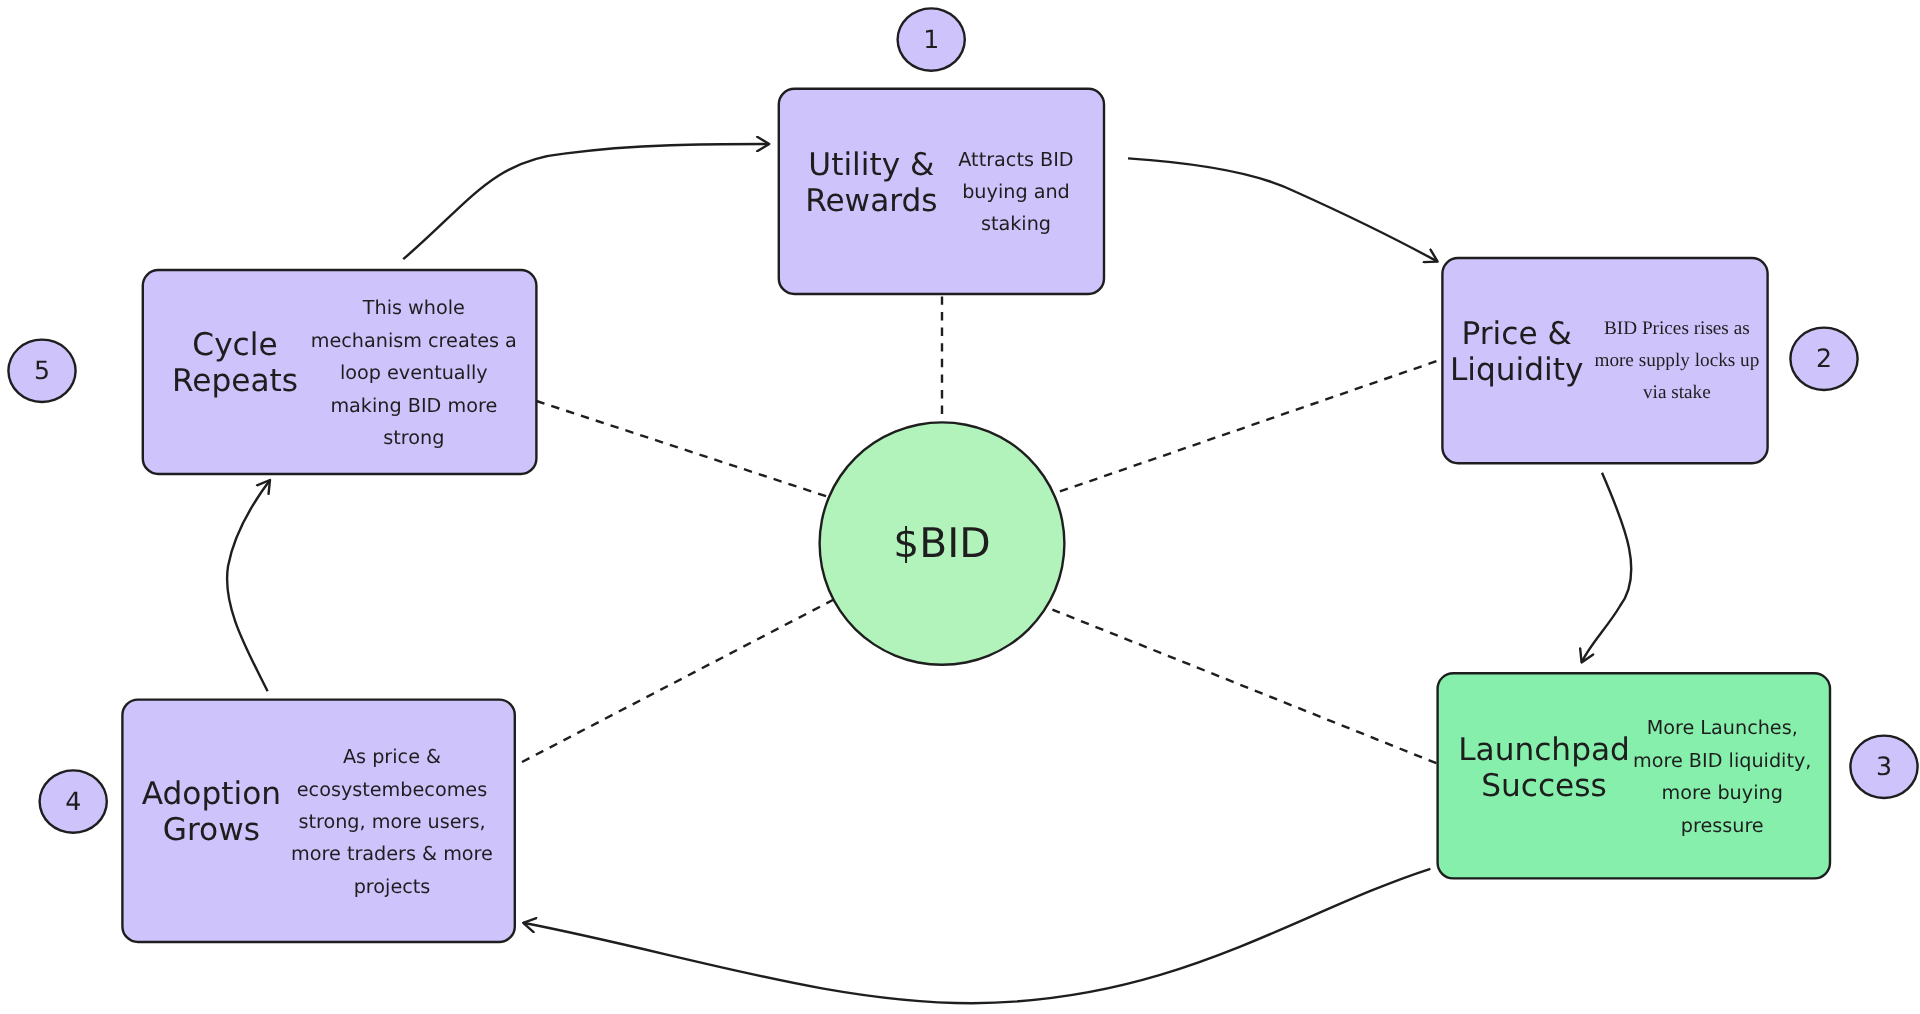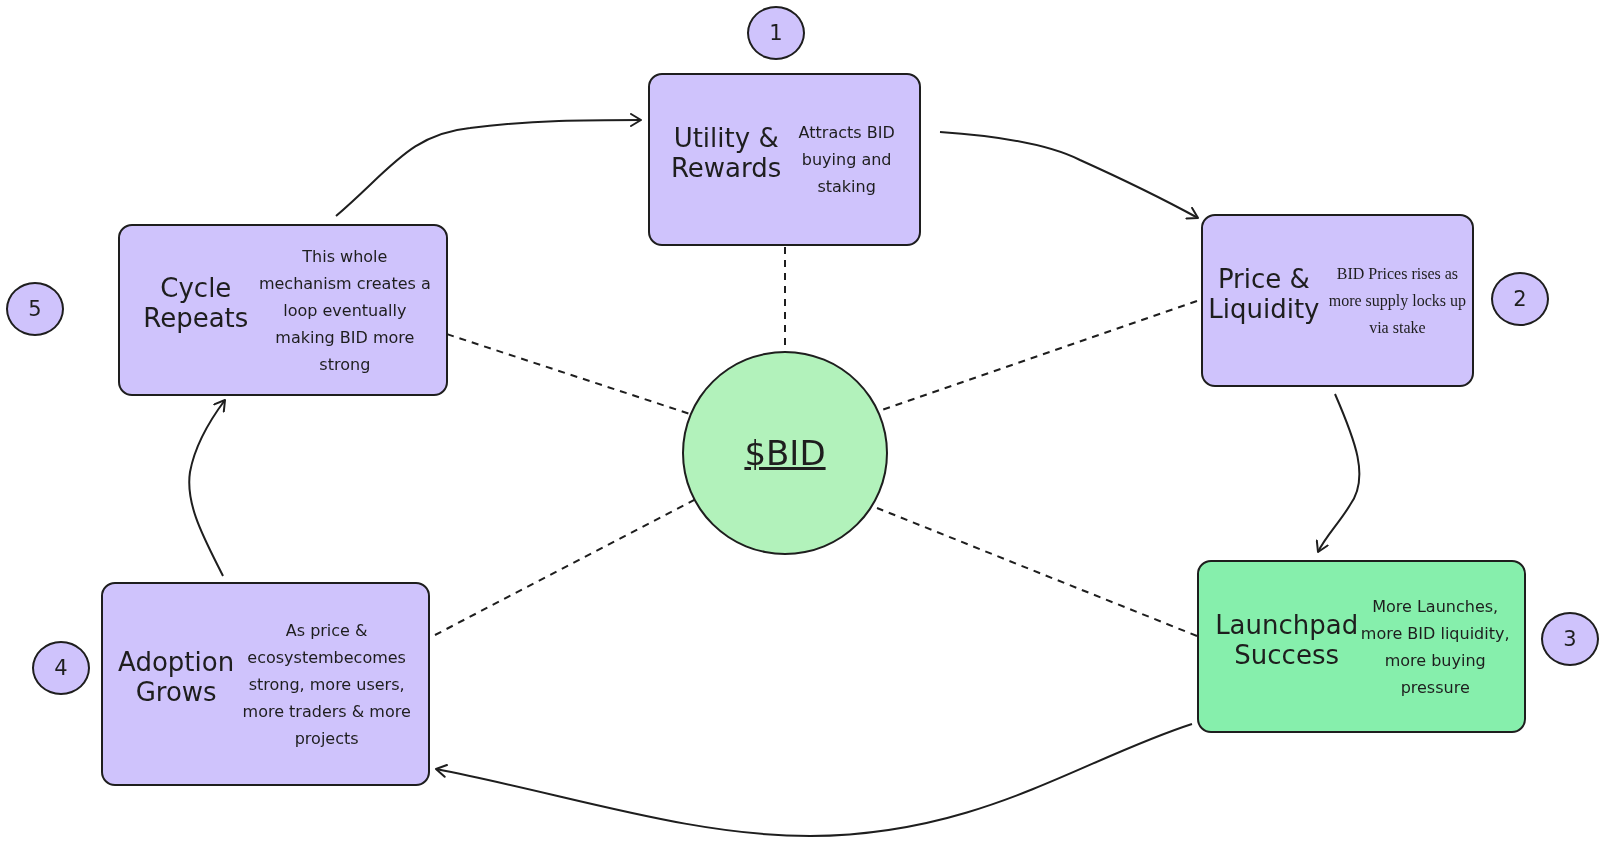--- a/index.html
+++ b/index.html
@@ -79,13 +79,13 @@
   <div class="node-desc" style="width:300px;">As price &amp; ecosystembecomes strong, more users, more traders &amp; more projects</div>
 </div>
 <div class="badge" style="left: 32px; top: 641px; background: rgb(207, 195, 252);">4</div>
 
 <div class="node-box" style="left: 74px; top: 224px; width: 330px; height: 172px; padding: 0px 14px; background: rgb(207, 195, 252); margin-left: 44px;">
   <div class="node-title">Cycle Repeats</div>
   <div class="node-desc" style="width:260px;text-align:center;">This whole mechanism creates a loop eventually making BID more strong</div>
 </div>
 <div class="badge" style="left: 6px; top: 282px; background: rgb(207, 195, 252);">5</div>
 
-<div class="hub" style="background: rgb(178, 242, 187); text-decoration: underline;">$BID</div>
+<div class="hub" style="background: rgb(178, 242, 187);">$BID</div>
 
 </body></html>

